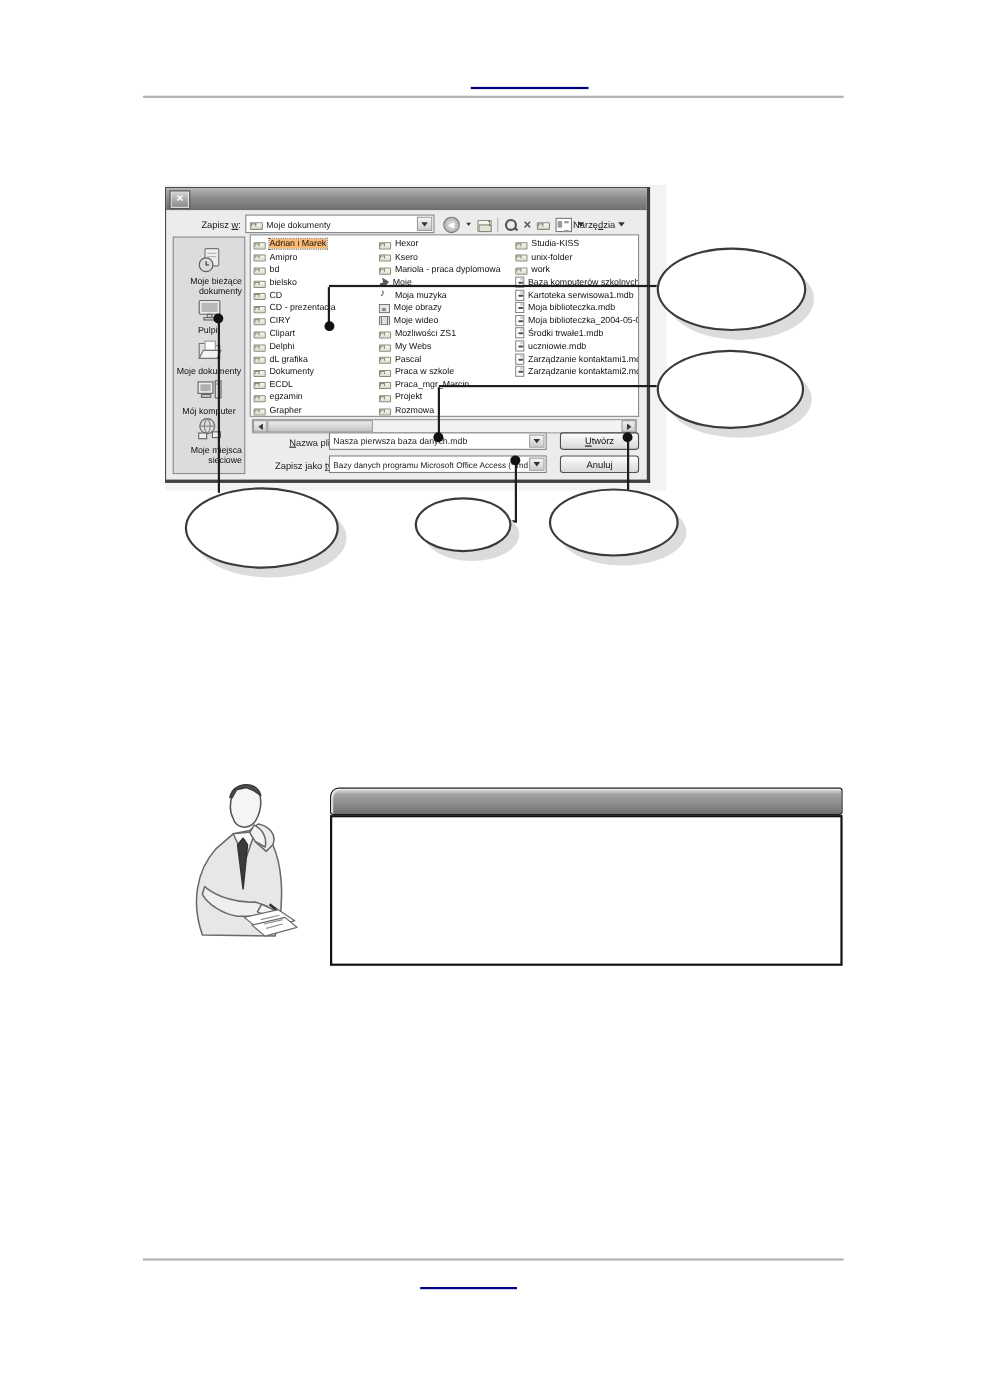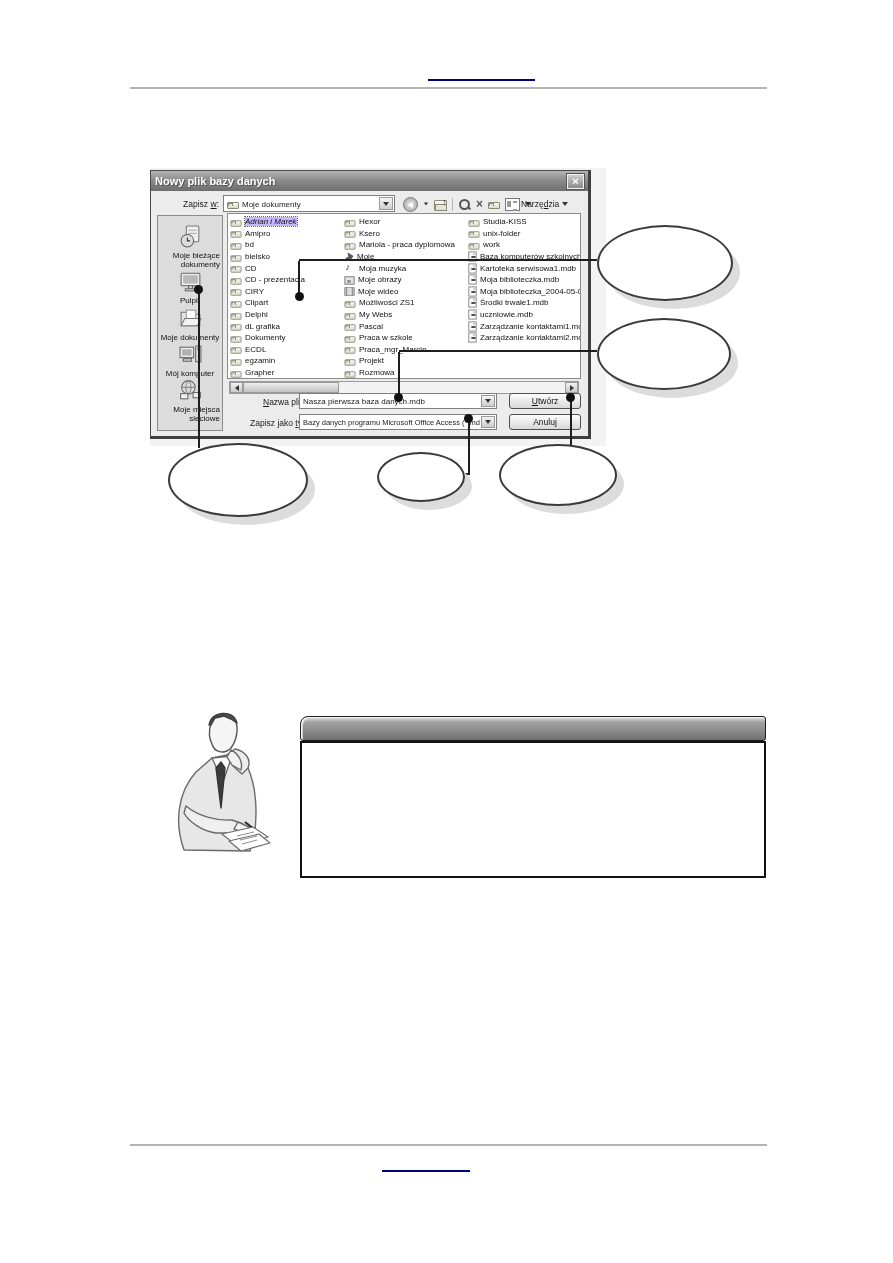--- a/index.html
+++ b/index.html
@@ -77,21 +77,21 @@
   .place svg{width:25px;height:25px;}
   .place .plabel{font-size:8px;text-align:right;line-height:1.15;color:#111;}
 
   
   .filelist{background:#fff;border:1px solid #8b8b8b;display:flex;padding:2px 0 0 2px;
             box-sizing:border-box;overflow:hidden;}
   .file-col{overflow:hidden;}
   .file-item{display:flex;align-items:center;height:11.6px;white-space:nowrap;overflow:hidden;}
   .file-item .fi{margin-right:3px;transform:scale(.92);}
   .fname{font-size:8px;color:#111;}
-  .file-item.selected .fname{outline:1px dotted #666;background:#c4b5fd;font-style:italic;}
+  .file-item.selected .fname{outline:1px dotted #666;background:#fdba74;}
   .ic-music::before{content:"♪";position:absolute;left:1px;top:-2px;font-size:10px;color:#333;}
   .ic-image{width:11px;height:9px;margin-top:1px;border:1px solid #777;background:#e6e6e6;box-sizing:border-box;}
   .ic-image::before{content:"";position:absolute;left:2px;top:3px;width:4px;height:3px;background:#8e8e8e;}
   .ic-video{width:11px;height:9px;margin-top:1px;border:1px solid #777;
             border-left:3px double #777;border-right:3px double #777;background:#e0e0e0;box-sizing:border-box;}
   .ic-app{width:9px;height:9px;margin:1px;background:#5a5a5a;transform:rotate(20deg);
           clip-path:polygon(0 65%,35% 55%,25% 0,100% 45%,55% 100%,0 100%);}
   .ic-mdb{width:9px;height:11px;background:#fff;border:1px solid #808080;box-sizing:border-box;}
   .ic-mdb::before{content:"";position:absolute;left:2px;top:4px;width:5px;height:2px;
           background:#4f4f4f;border-radius:1px;}
@@ -126,21 +126,20 @@
 <div class="page">
 
   <div class="abs link-underline" style="left:428px;top:79px;width:107px;"></div>
   <div class="abs rule" style="left:130px;top:87px;width:637px;"></div>
 
   <div class="abs backdrop" style="left:150px;top:168px;width:456px;height:278px;"></div>
 
   <div class="abs dialog" style="left:150px;top:170px;width:437px;height:265px;">
 
     <div class="titlebar">
-      <span class="title-text">Nowy plik bazy danych</span>
       <span class="close-btn">×</span>
     </div>
 
     <div class="row1">
       <span class="abs lbl" style="left:14px;top:4px;width:54px;text-align:right;"><span>Zapisz </span><span class="mn">w</span><span>:</span></span>
       <div class="abs combo" style="left:72px;top:0;width:172px;height:17px;">
         <span class="val">
             <span class="fi ic-folder"></span>
             <span>Moje dokumenty</span>
           </span>

